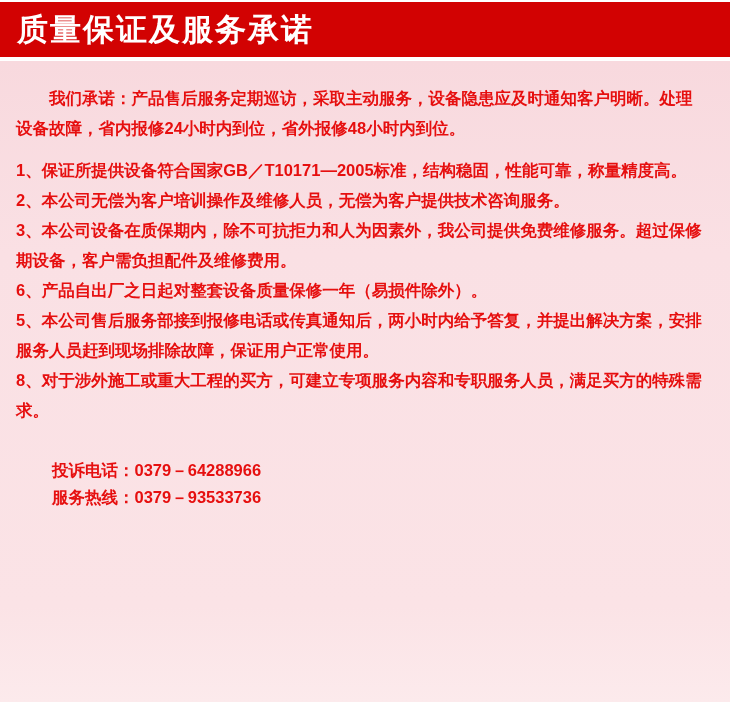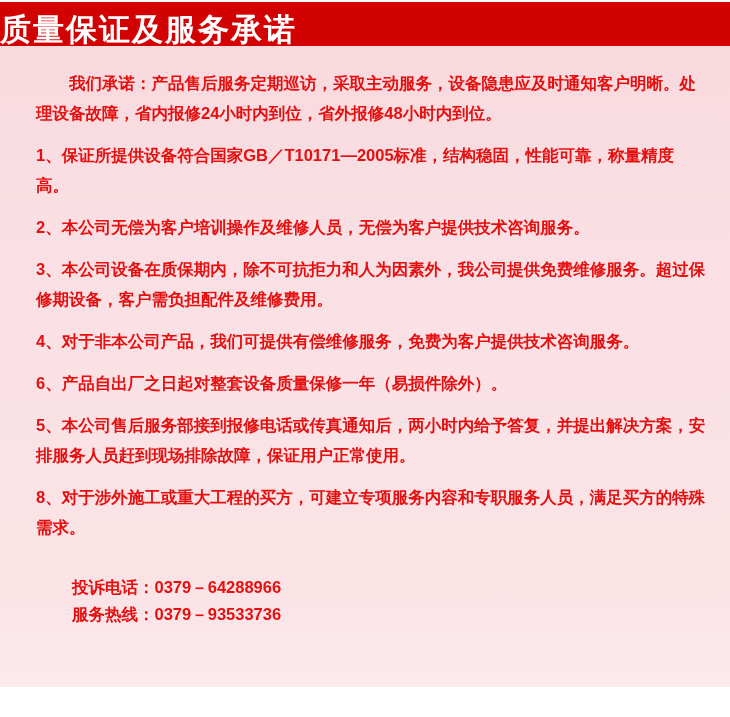--- a/index.html
+++ b/index.html
@@ -23,44 +23,45 @@
     height: 55px;
     background: #d20202;
     display: flex;
     align-items: center;
   }
   .banner-title {
     color: #ffffff;
     font-size: 31px;
     font-weight: bold;
     letter-spacing: 2px;
+    padding-left: 17px;
     line-height: 1;
     text-align: right;
   }
   .content {
     position: absolute;
-    top: 46px;
+    top: 61px;
     left: 0;
     width: 730px;
     height: 641px;
     background: linear-gradient(180deg, #f8d9de 0%, #fae0e4 30%, #fbe3e6 85%, #fceaec 100%);
     box-sizing: border-box;
-    padding: 22px 24px 0 36px;
+    padding: 22px 24px 0 16px;
     color: #e60f0f;
     font-size: 16.5px;
     font-weight: bold;
     line-height: 30px;
     overflow: hidden;
   }
   .intro {
     margin: 0 0 12px 0;
     text-indent: 2em;
   }
   .item {
-    margin: 12px 0;
+    margin: 0 0;
   }
   .contact {
     margin-top: 32px;
     line-height: 27px;
   }
   .contact-line {
     padding-left: 36px;
   }
 </style>
 </head>
@@ -72,21 +73,20 @@
     <div class="banner-title">质量保证及服务承诺</div>
   </div>
 
   <div class="content">
 
     <p class="intro">我们承诺：产品售后服务定期巡访，采取主动服务，设备隐患应及时通知客户明晰。处理设备故障，省内报修24小时内到位，省外报修48小时内到位。</p>
 
     <p class="item">1、保证所提供设备符合国家GB／T10171—2005标准，结构稳固，性能可靠，称量精度高。</p>
     <p class="item">2、本公司无偿为客户培训操作及维修人员，无偿为客户提供技术咨询服务。</p>
     <p class="item">3、本公司设备在质保期内，除不可抗拒力和人为因素外，我公司提供免费维修服务。超过保修期设备，客户需负担配件及维修费用。</p>
-    <p class="item">4、对于非本公司产品，我们可提供有偿维修服务，免费为客户提供技术咨询服务。</p>
     <p class="item">6、产品自出厂之日起对整套设备质量保修一年（易损件除外）。</p>
     <p class="item">5、本公司售后服务部接到报修电话或传真通知后，两小时内给予答复，并提出解决方案，安排服务人员赶到现场排除故障，保证用户正常使用。</p>
     <p class="item">8、对于涉外施工或重大工程的买方，可建立专项服务内容和专职服务人员，满足买方的特殊需求。</p>
 
     <div class="contact">
       <div class="contact-line">
         <span>投诉电话：</span><span>0379－64288966</span>
       </div>
       <div class="contact-line">
         <span>服务热线：</span><span>0379－93533736</span>

